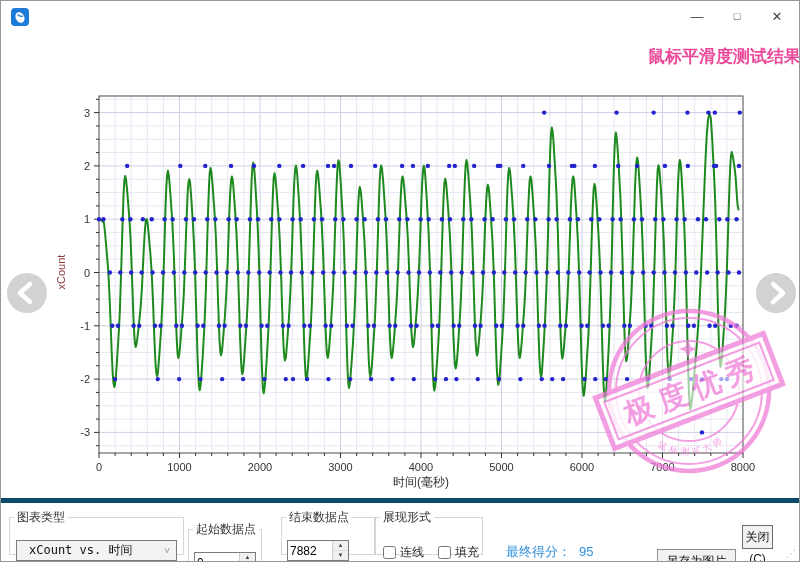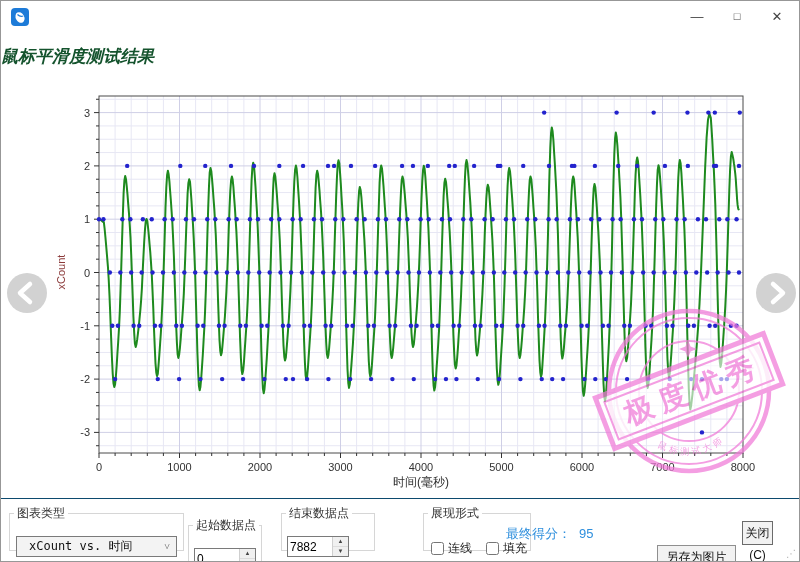--- a/index.html
+++ b/index.html
@@ -6,50 +6,50 @@
   .window{position:relative;width:800px;height:562px;background:#fff;border:1px solid #979797;
           box-sizing:border-box;overflow:hidden;}
   
   .titlebar{position:absolute;left:0;top:0;right:0;height:31px;background:#fff;}
   .app-icon{position:absolute;left:10px;top:7px;width:18px;height:18px;}
   .win-title{position:absolute;left:34px;top:0;height:31px;line-height:31px;font-size:12px;color:#222;}
   .win-btns{position:absolute;right:2px;top:0;height:31px;display:flex;}
   .win-btn{width:40px;height:31px;text-align:center;line-height:31px;color:#444;font-size:13px;cursor:default;}
   .win-btn.max{font-size:11px;}
   
-  .chart-title{position:absolute;left:0;top:44px;width:800px;text-align:left;
-               font-size:17px;font-weight:bold;color:#14532d;font-style:italic;}
+  .chart-title{position:absolute;left:0;top:44px;width:800px;text-align:right;
+               font-size:17px;font-weight:bold;color:#ec4899;}
   .chart-subtitle{position:absolute;left:0;top:71px;width:800px;text-align:center;
                font-size:12px;color:#9a9a9a;}
   
   #chart-svg{position:absolute;left:0;top:0;}
   .tick-label{font:11px "Liberation Sans",sans-serif;fill:#333;}
   .ax-label{font:12px "Liberation Sans",sans-serif;fill:#333;}
   .y-ax-label{font:11px "Liberation Sans",sans-serif;fill:#8b3a3a;}
   
   .nav-circle{position:absolute;width:40px;height:40px;border-radius:50%;background:#d2d2d2;
               display:flex;align-items:center;justify-content:center;cursor:pointer;}
   
-  .bottom-panel{position:absolute;left:0;top:497px;right:0;bottom:0;background:#fff;border-top:1px solid #0c4a6e;}
+  .bottom-panel{position:absolute;left:0;top:497px;right:0;bottom:0;background:#fff;border-top:5px solid #0c4a6e;}
   fieldset{position:absolute;margin:0;padding:0;border:1px solid #d6d6d6;background:#fff;box-sizing:border-box;}
   legend{font-size:12px;color:#333;padding:0 3px;margin-left:4px;}
   .combo{position:absolute;left:6px;top:14px;right:6px;height:21px;border:1px solid #7a7a7a;background:#f3f3f3;
          box-sizing:border-box;font:12px "DejaVu Sans Mono",monospace;line-height:19px;padding-left:12px;color:#111;cursor:default;}
   .combo .chev{position:absolute;right:6px;top:0;color:#555;font-size:10px;}
   .spinbox{position:absolute;left:5px;top:14px;width:62px;height:21px;border:1px solid #7a7a7a;background:#fff;box-sizing:border-box;}
   .spinbox input{position:absolute;left:0;top:0;width:44px;height:19px;border:none;outline:none;
                  font:12px "Liberation Sans",sans-serif;padding:0 2px;box-sizing:border-box;}
   .spin-btns{position:absolute;right:0;top:0;width:15px;height:19px;border-left:1px solid #cfcfcf;background:#f0f0f0;}
   .spin-up,.spin-down{position:absolute;left:0;width:15px;height:9px;text-align:center;font-size:6px;color:#444;line-height:9px;cursor:pointer;}
   .spin-up{top:0;border-bottom:1px solid #dcdcdc;}
   .spin-down{bottom:0;}
   .checks{position:absolute;left:7px;top:18px;display:flex;gap:14px;align-items:center;justify-content:center;}
   .checks label{display:flex;align-items:center;gap:4px;font-size:12px;color:#222;}
   .checks input{width:13px;height:13px;margin:0;}
-  .score{position:absolute;left:505px;top:26px;font-size:13px;color:#2e8fdd;}
+  .score{position:absolute;left:505px;top:40px;font-size:13px;color:#2e8fdd;}
   .score .val{margin-left:8px;}
   .btn{position:absolute;top:22px;height:24px;background:#f2f2f2;border:1px solid #8f8f8f;
        font-size:12px;color:#111;text-align:center;line-height:22px;box-sizing:border-box;cursor:pointer;}
   .btn-save{left:656px;width:79px;margin-top:24px;}
   .btn-close{left:741px;width:31px;border-color:#6b6b6b;}
   .grip{position:absolute;right:3px;bottom:2px;color:#b5b5b5;font-size:10px;line-height:10px;}
 </style>
 </head>
 <body>
 
@@ -536,21 +536,21 @@
       <legend>结束数据点</legend>
       <div class="spinbox">
         <input type="text" value="7882" style="">
         <div class="spin-btns">
           <div class="spin-up">▲</div>
           <div class="spin-down">▼</div>
         </div>
       </div>
     </fieldset>
 
-    <fieldset style="left:374px;top:6px;width:108px;height:46px;margin-left:48px;">
+    <fieldset style="left:374px;top:6px;width:108px;height:46px;">
       <legend>展现形式</legend>
       <div class="checks">
         <label>
           <input type="checkbox" style="">
           <span>连线</span>
         </label>
         <label>
           <input type="checkbox" style="">
           <span>填充</span>
         </label>

